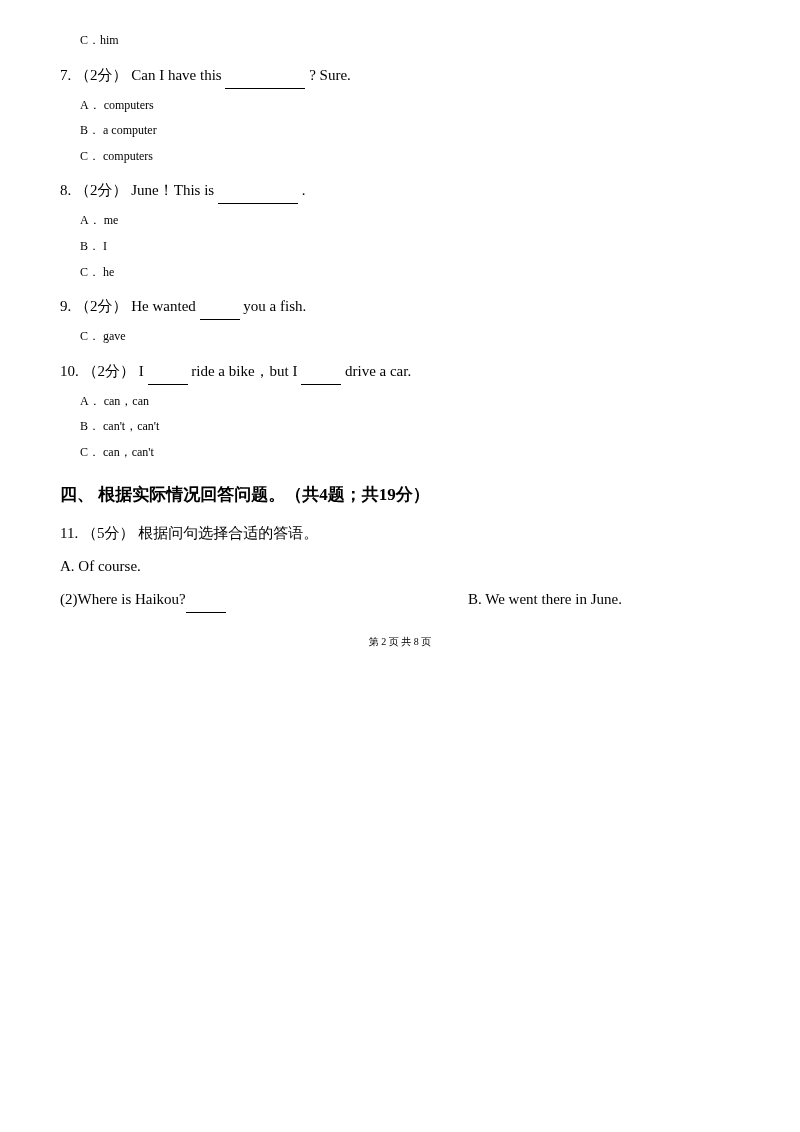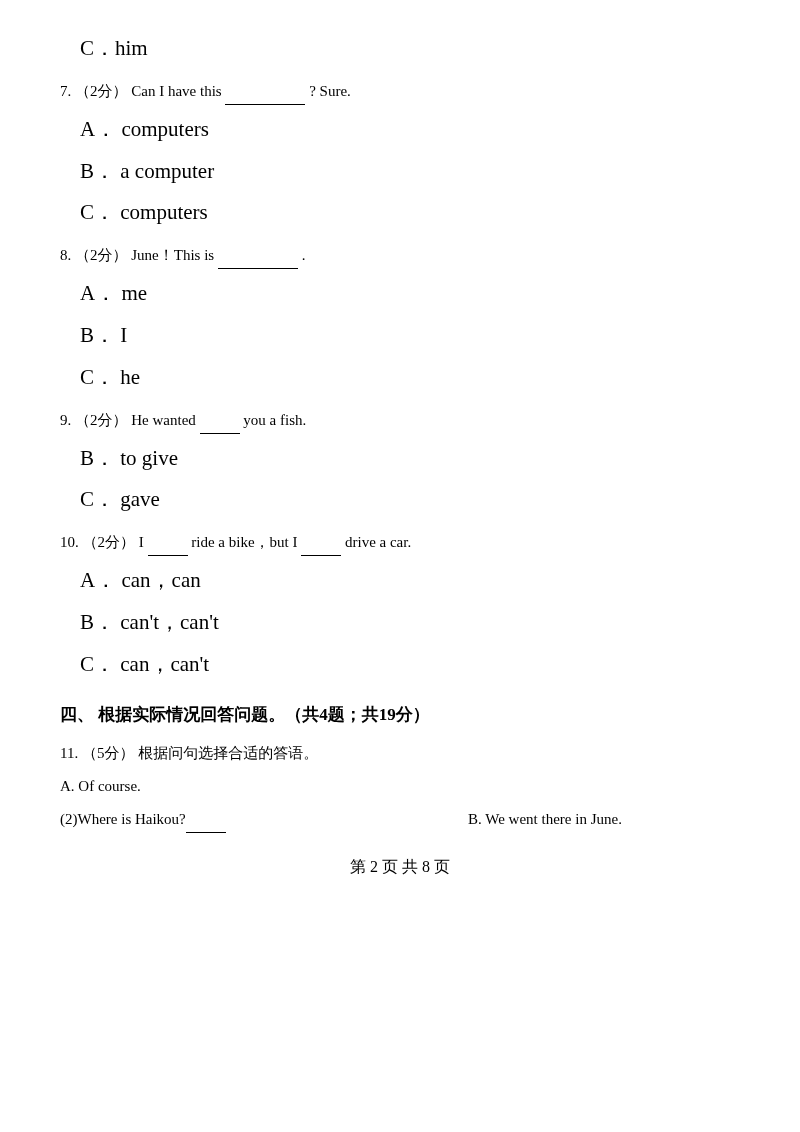--- a/index.html
+++ b/index.html
@@ -20,21 +20,21 @@
     .question-block {
       margin-bottom: 10px;
     }
     .question-line {
       margin-bottom: 6px;
       font-size: 15px;
     }
     .option-line {
       margin-left: 20px;
       margin-bottom: 4px;
-      font-size: 21px;
+      font-size: 12px;
     }
     .blank {
       display: inline-block;
       width: 80px;
       border-bottom: 1px solid #000;
       vertical-align: bottom;
     }
     .blank-short {
       display: inline-block;
       width: 40px;
@@ -54,21 +54,21 @@
     }
     .matching-left {
       flex: 0 0 55%;
     }
     .matching-right {
       flex: 0 0 40%;
     }
     .page-footer {
       text-align: center;
       margin-top: 20px;
-      font-size: 16px;
+      font-size: 10px;
     }
   </style>
 </head>
 <body>
 
 <div class="question-block">
   <div class="option-line">C．him</div>
 </div>
 
 <div class="question-block">
@@ -120,24 +120,20 @@
 <div class="question-block">
   <div class="question-line">
     <span>9.</span>
     <span>（2分）</span>
     <span> </span>
     <span>He wanted</span>
     <span class="blank-short"></span>
     <span>you a fish.</span>
   </div>
   <div class="option-line">
-    <span>B．</span>
-    <span>to give</span>
-  </div>
-  <div class="option-line">
     <span>C．</span>
     <span>gave</span>
   </div>
 </div>
 
 <div class="question-block">
   <div class="question-line">
     <span>10.</span>
     <span>（2分）</span>
     <span> </span>

